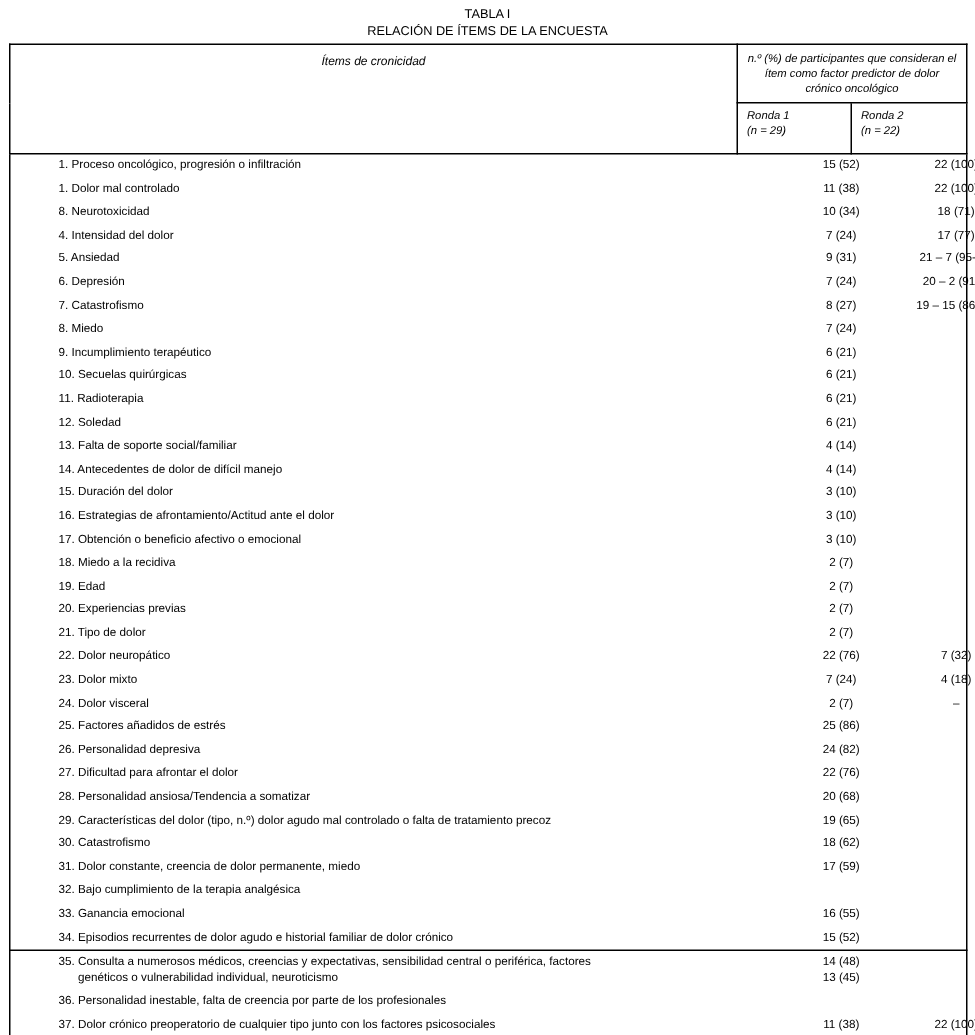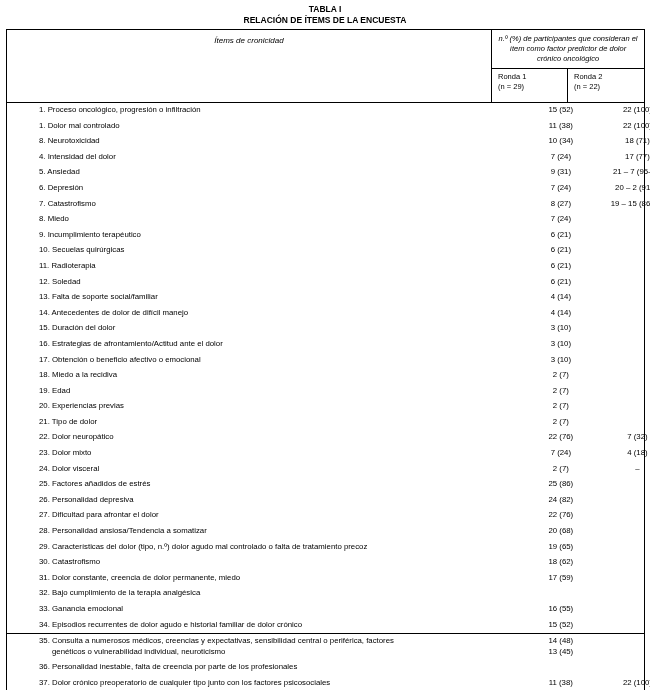--- a/index.html
+++ b/index.html
@@ -18,26 +18,24 @@
     box-sizing: border-box;
     padding: 4px 6px 2px 6px;
   }
   .title-block {
     text-align: center;
     margin-bottom: 3px;
   }
   .tabla-label {
     font-size: 8.5px;
     line-height: 11px;
-    font-weight: bold;
   }
   .tabla-title {
     font-size: 8.5px;
     line-height: 11px;
-    font-weight: bold;
   }
   table.main {
     width: 638px;
     border-collapse: collapse;
     table-layout: fixed;
   }
   table.main td, table.main th {
     border: 1px solid #000;
     vertical-align: top;
   }
@@ -53,20 +51,21 @@
     vertical-align: middle;
     font-size: 7.5px;
     font-style: italic;
     padding: 4px 6px;
     line-height: 10px;
     margin-top: 16px;
   }
   .hdr-sub {
     text-align: left;
     font-size: 7.5px;
+    font-style: italic;
     padding: 3px 4px 10px 6px;
     line-height: 10px;
   }
   .rowcell-item {
     font-size: 7.8px;
     padding: 0px 3px 0px 4px;
     line-height: 10.6px;
     border: none;
   }
   .rowcell-val {

